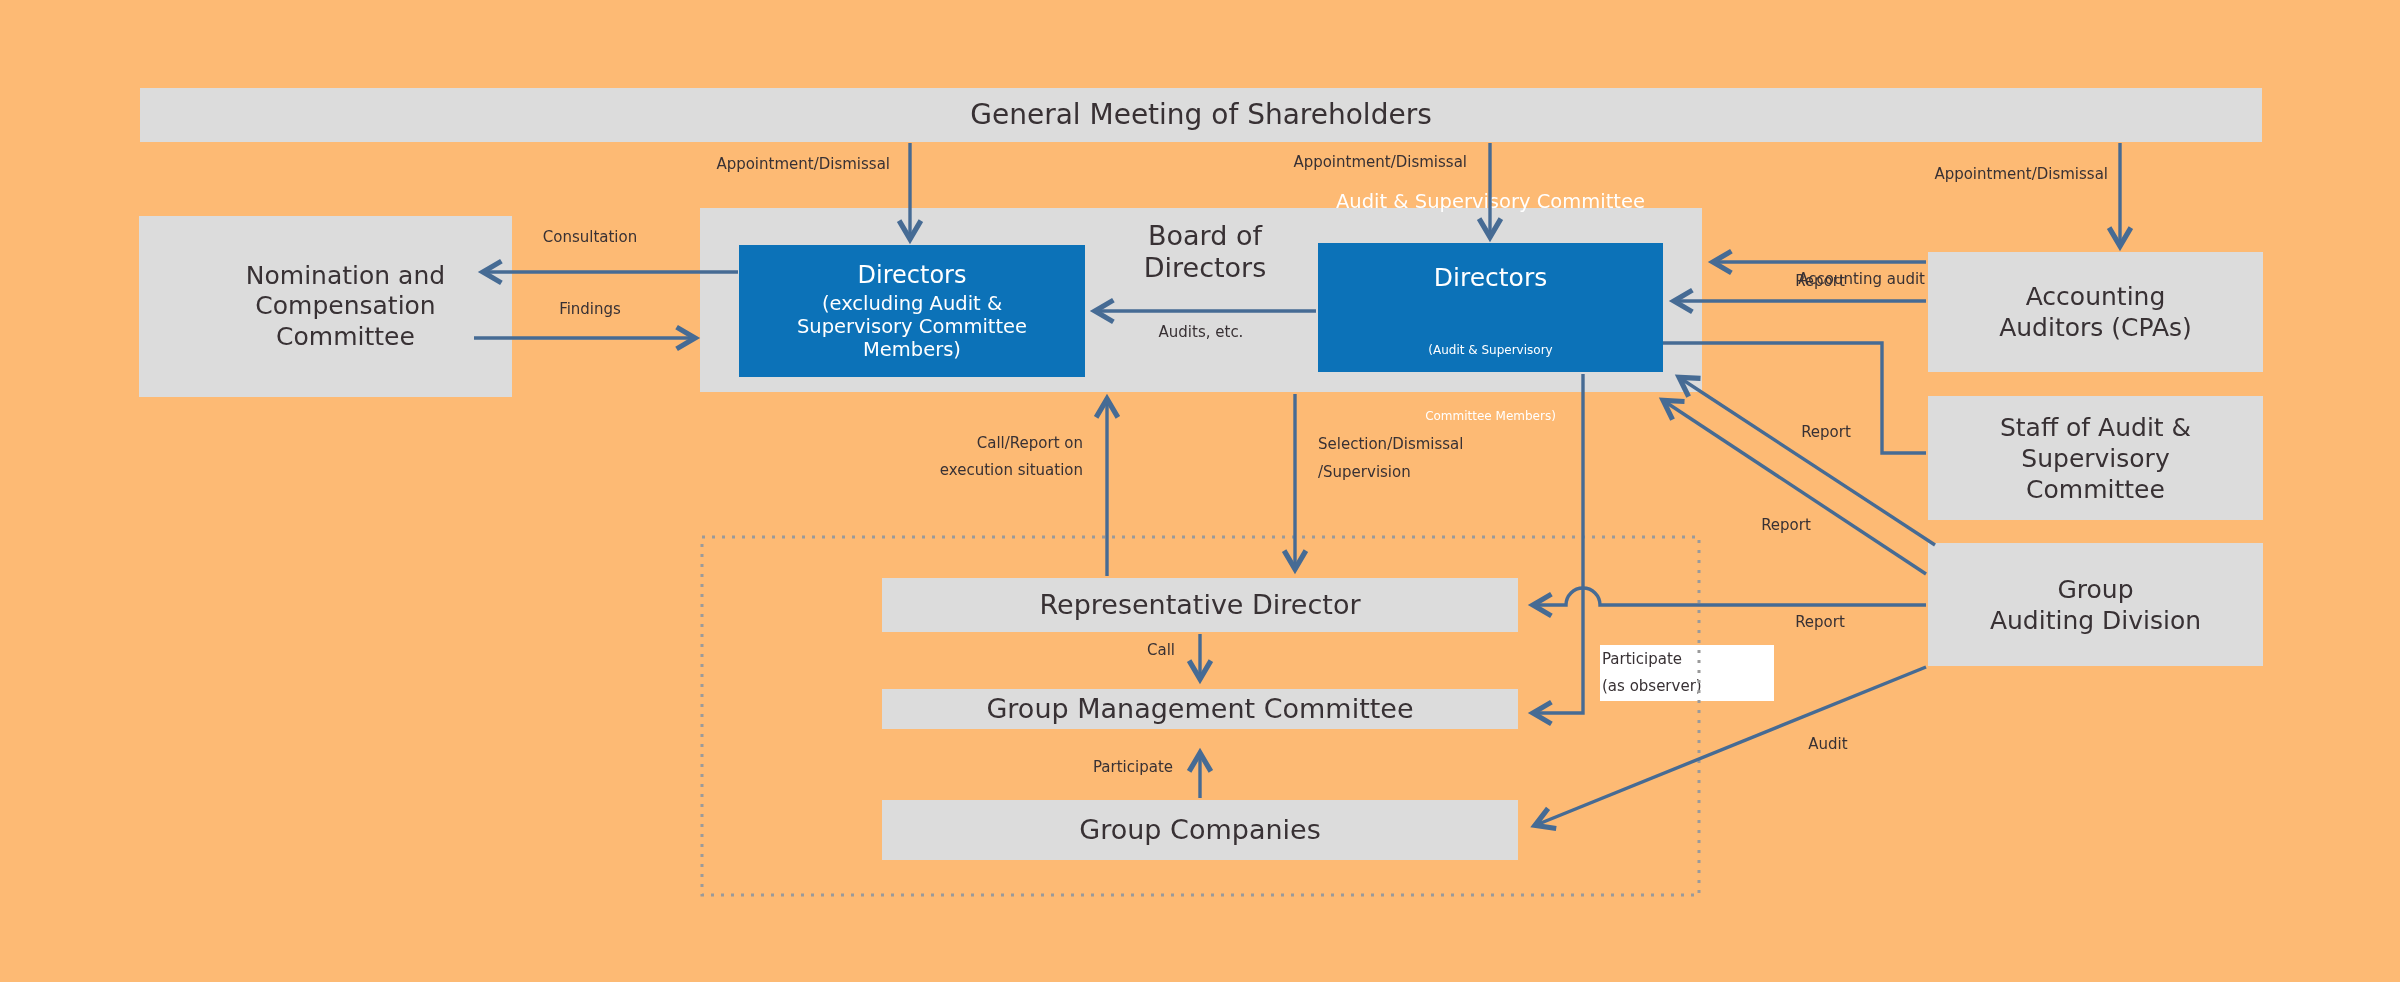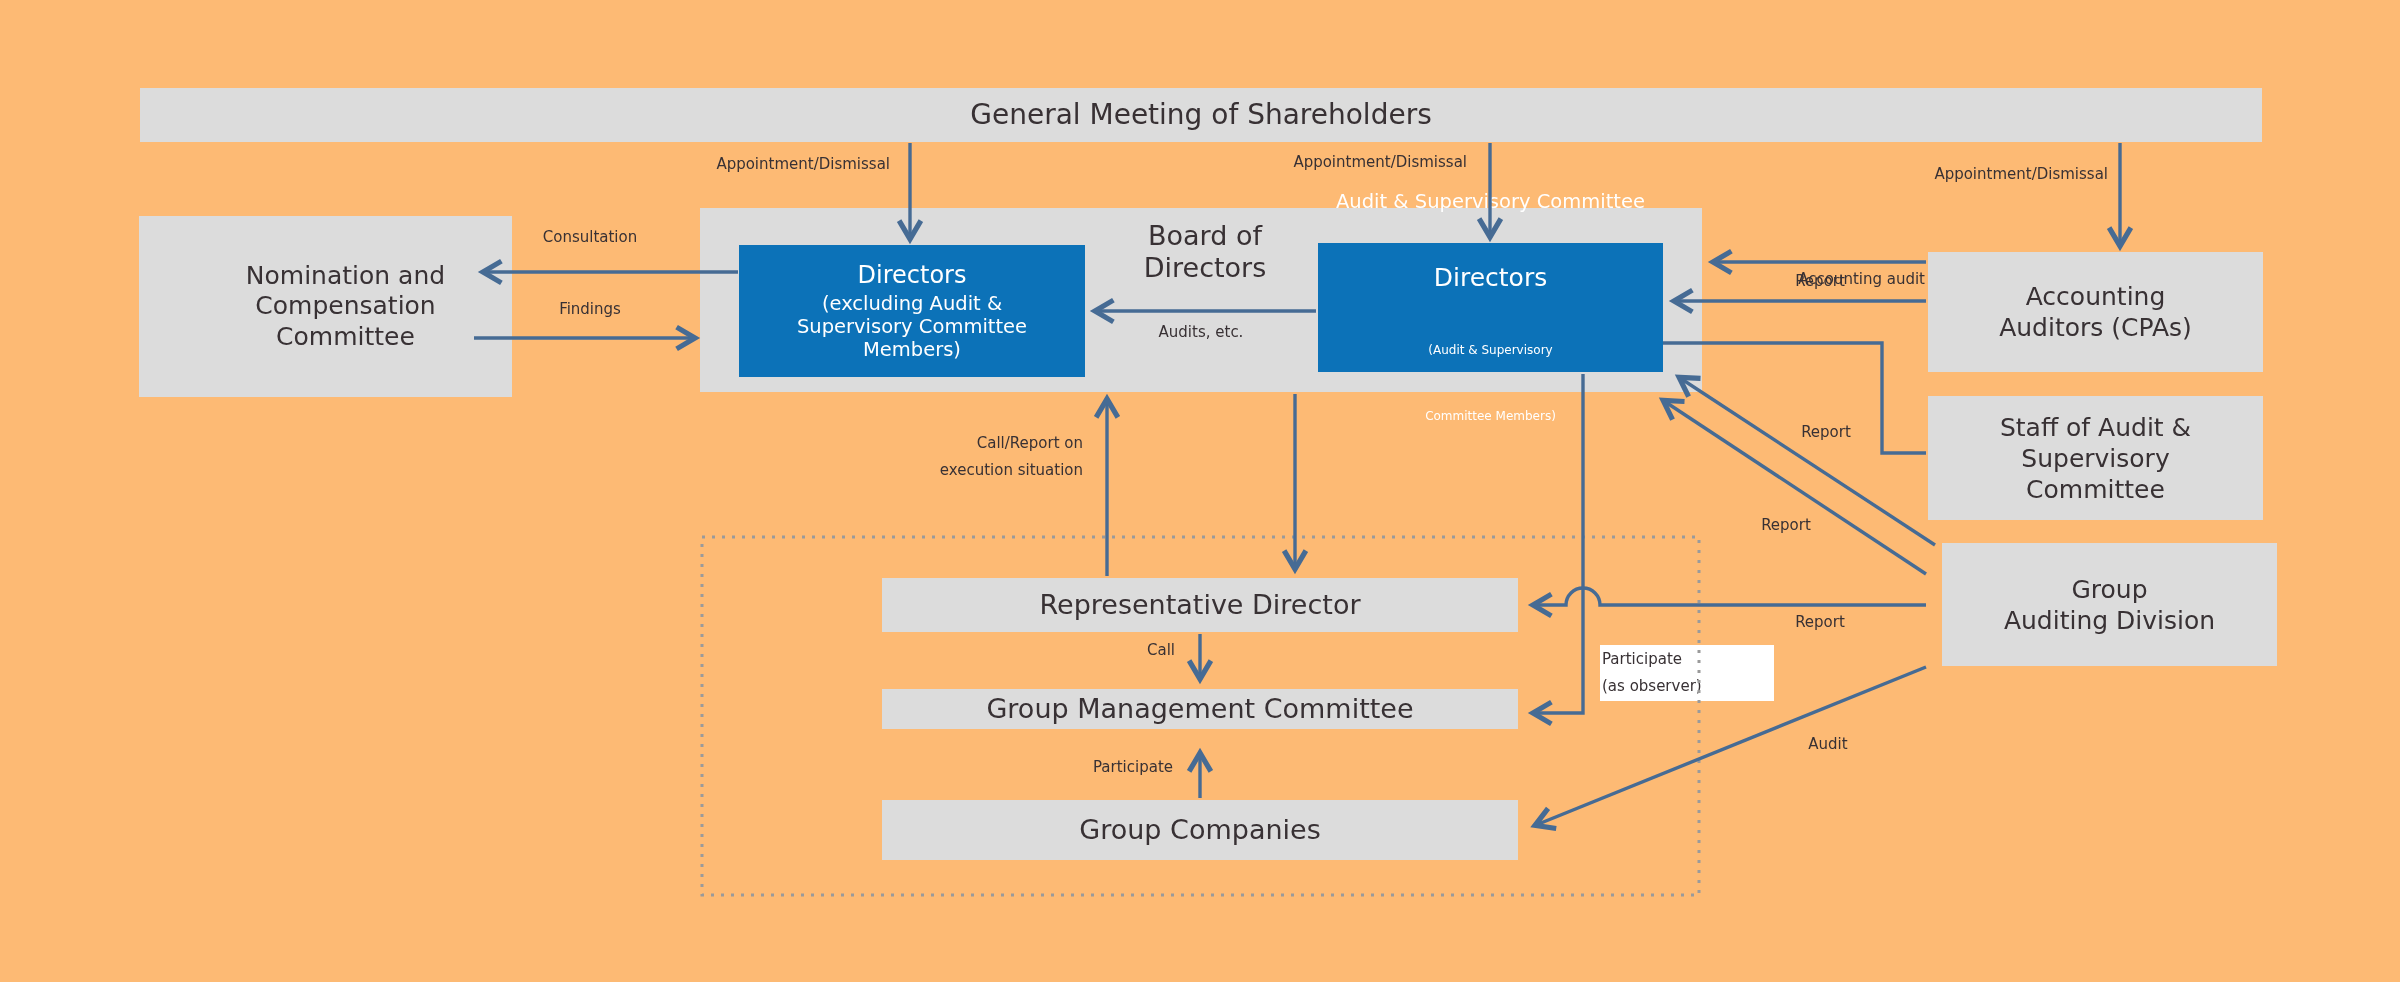--- a/index.html
+++ b/index.html
@@ -20,21 +20,21 @@
   .n-boardlabel{left:1095px;top:220px;width:220px;text-align:center;font-size:27px;line-height:32px;}
   .n-dirs1{left:739px;top:245px;width:346px;height:132px;}
   .n-dirs1 .t{font-size:24px;margin-bottom:3px;}
   .n-dirs1 .s{font-size:19.5px;line-height:23px;}
   .n-dirs2{left:1318px;top:243px;width:345px;height:129px;gap:46px;}
   .n-dirs2 .h{font-size:19.5px;margin-bottom:4px;}
   .n-dirs2 .t{font-size:25px;margin-bottom:2px;}
   .n-dirs2 .s{font-size:12px;line-height:20px;}
   .n-accounting{left:1928px;top:252px;width:335px;height:120px;font-size:25px;line-height:31px;}
   .n-staff{left:1928px;top:396px;width:335px;height:124px;font-size:25px;line-height:31px;}
-  .n-gad{left:1928px;top:543px;width:335px;height:123px;font-size:25px;line-height:31px;margin-left:14px;}
+  .n-gad{left:1928px;top:543px;width:335px;height:123px;font-size:25px;line-height:31px;}
   .n-repdir{left:882px;top:578px;width:636px;height:54px;font-size:27px;}
   .n-gmc{left:882px;top:689px;width:636px;height:40px;font-size:27px;}
   .n-gco{left:882px;top:800px;width:636px;height:60px;font-size:27px;}
 
   
   .l-appt-left{left:560px;top:155px;width:330px;text-align:right;}
   .l-appt-center{left:1147px;top:153px;width:320px;text-align:right;}
   .l-appt-right{left:1788px;top:165px;width:320px;text-align:right;}
   .l-consultation{left:455px;top:228px;width:270px;text-align:center;}
   .l-findings{left:455px;top:300px;width:270px;text-align:center;}
@@ -124,20 +124,24 @@
   <span class="lbl l-rep-acc">Report</span>
   <span class="lbl l-rep-diag1">Report</span>
   <span class="lbl l-rep-diag2">Report</span>
   <span class="lbl l-rep-repdir">Report</span>
 
   <span class="lbl multi l-callreport">
     <div>Call/Report on</div>
     <div>execution situation</div>
   </span>
 
+  <span class="lbl multi l-selection">
+    <div>Selection/Dismissal</div>
+    <div>/Supervision</div>
+  </span>
 
   <span class="lbl l-call">Call</span>
   <span class="lbl l-participate">Participate</span>
 
   <span class="lbl multi l-partobs">
     <div>Participate</div>
     <div>(as observer)</div>
   </span>
 
   <span class="lbl l-audit">Audit</span>

